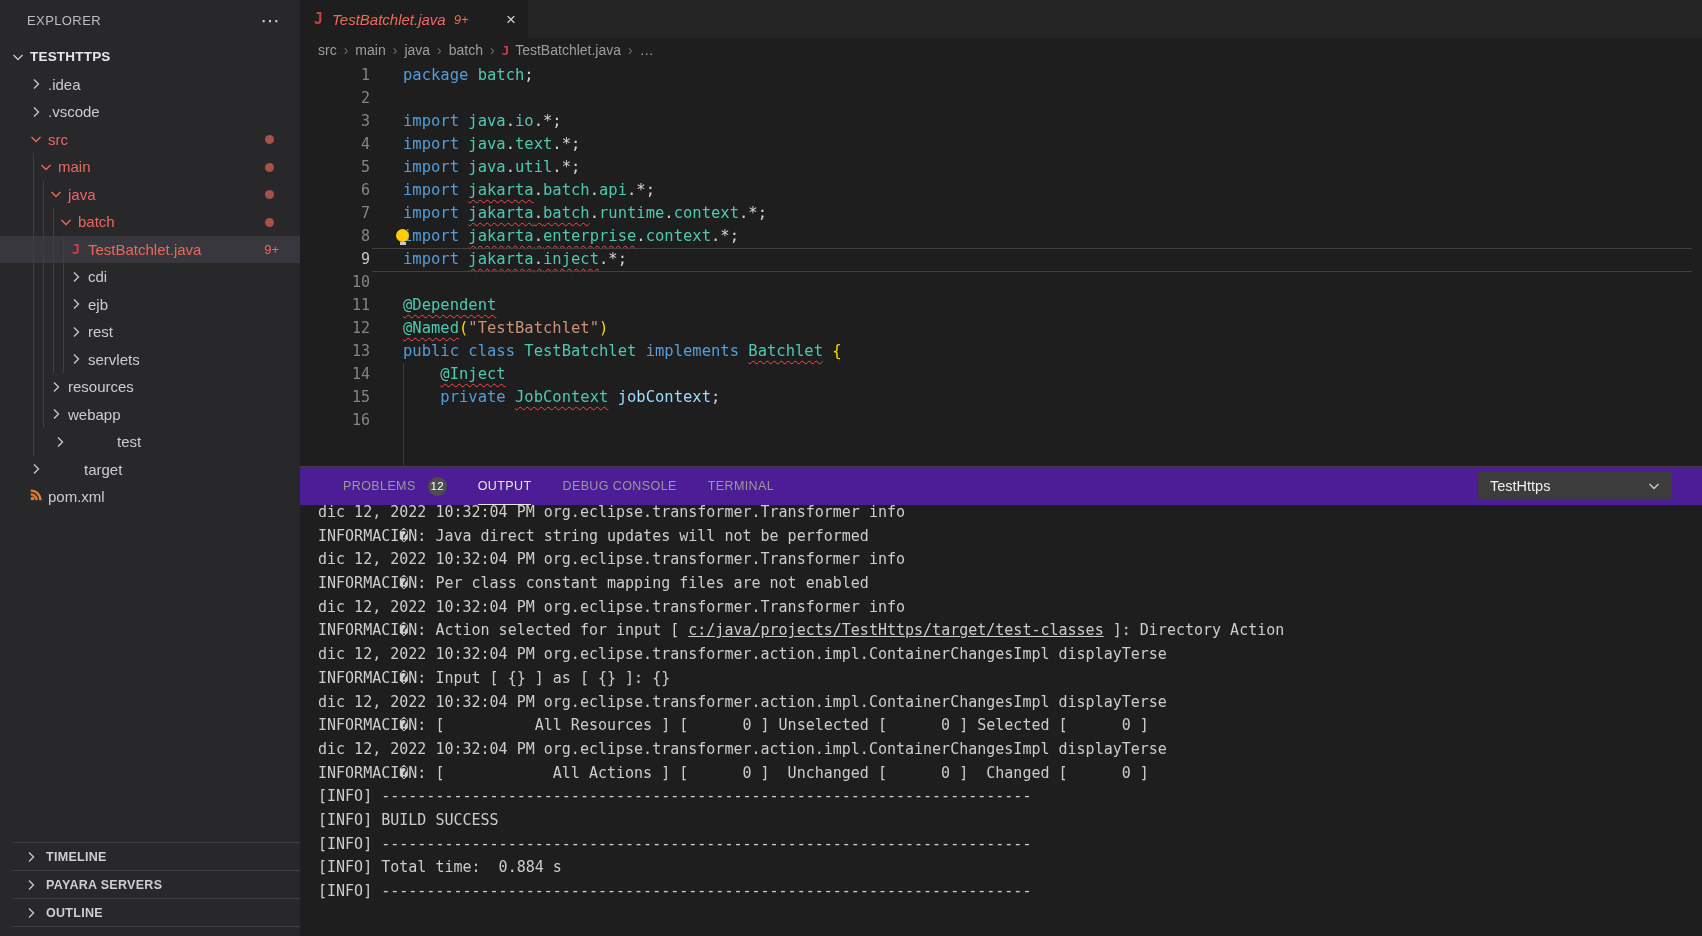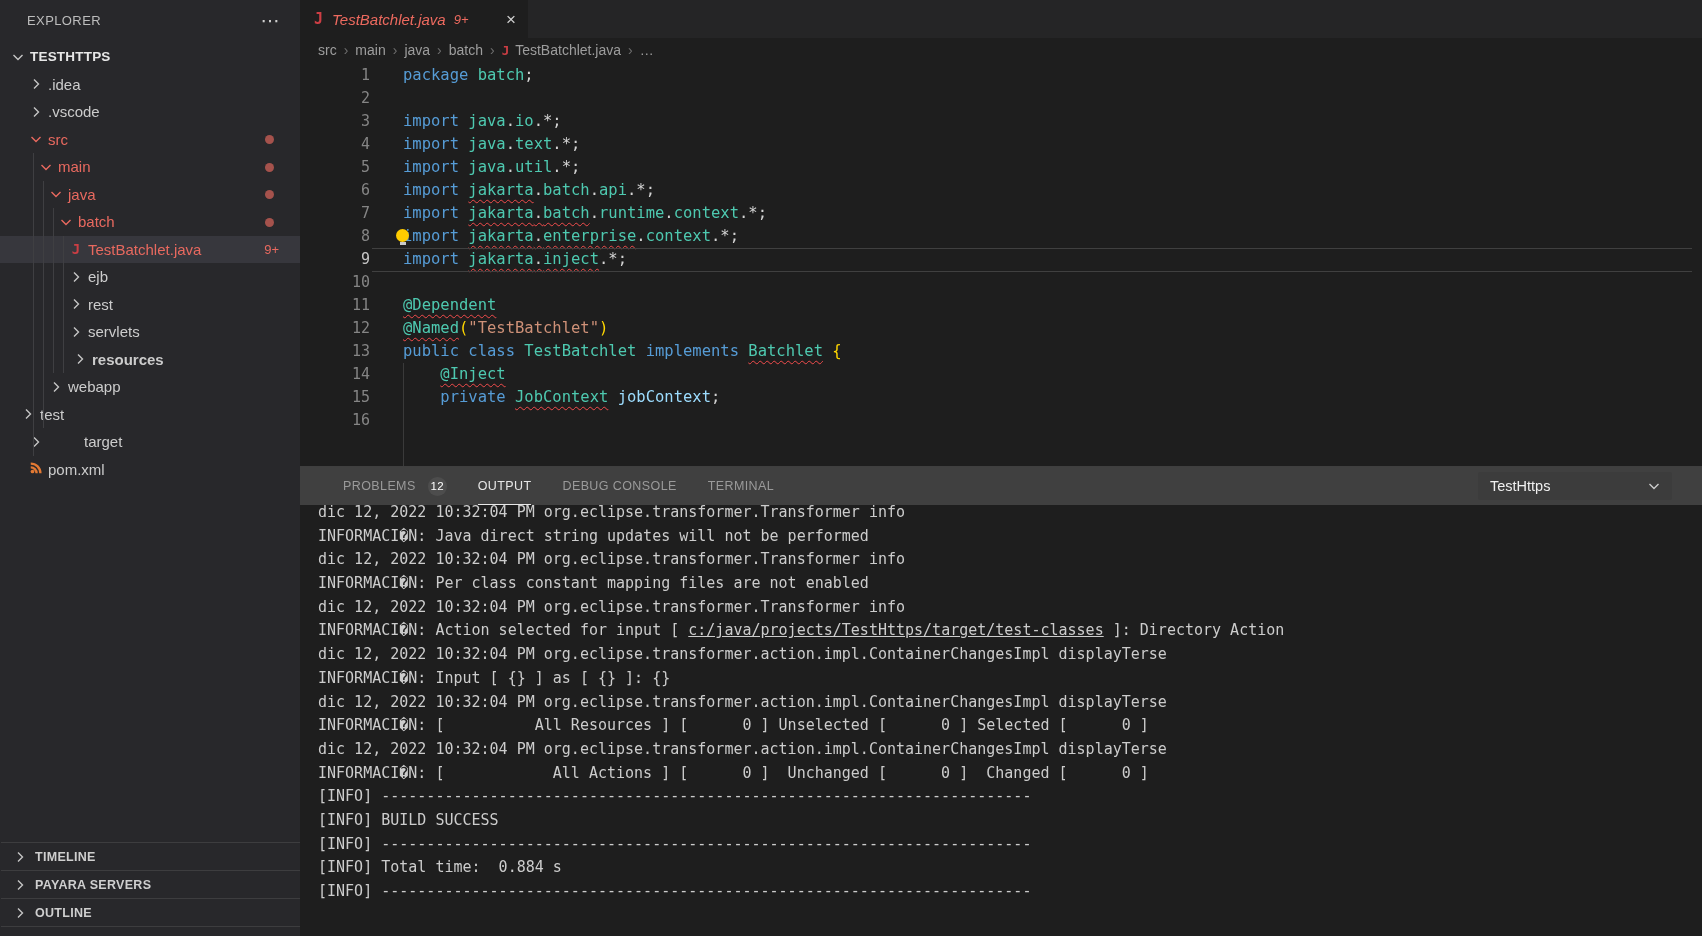--- a/index.html
+++ b/index.html
@@ -15,21 +15,21 @@
   .trow.selected{background:#37373d;}
   .trow.root{font-weight:700;font-size:13.5px;letter-spacing:.2px;color:#e7e7e7;}
   .chev{width:16px;height:16px;flex:none;display:flex;align-items:center;justify-content:center;margin-right:4px;color:#c5c5c5;}
   .ficon{width:16px;flex:none;text-align:center;margin-right:4px;}
   .jicon{color:#cc3e44;font-weight:700;font-family:"DejaVu Sans Mono",monospace;font-size:14px;}
   .red{color:#e8695f !important;}
   .tlabel{white-space:nowrap;}
   .bdot{position:absolute;right:26px;top:50%;margin-top:-4px;width:9px;height:9px;border-radius:50%;background:#a5524c;}
   .bnum{position:absolute;right:21px;font-size:13px;color:#e8695f;}
   .tguide{position:absolute;width:1px;background:#3f3f42;}
-  .sections{position:absolute;left:1px;bottom:0;right:0;}
+  .sections{position:absolute;left:12px;bottom:0;right:0;}
   .section{height:27px;display:flex;align-items:center;border-top:1px solid #3d3d3f;
            padding-left:11px;font-weight:700;font-size:12.5px;letter-spacing:.3px;color:#cfcfcf;cursor:pointer;}
   .section .chev{margin-right:7px;}
   .section-end{height:9px;border-top:1px solid #3d3d3f;}
   
   .main{position:absolute;left:300px;top:0;right:0;height:936px;}
   .tabbar{height:38px;background:#252526;display:flex;}
   .tab{width:228px;box-sizing:border-box;background:#1e1e1e;display:flex;align-items:center;
        padding:0 12px 0 14px;cursor:pointer;}
   .tab .jicon{font-size:15px;margin-right:9px;}
@@ -50,21 +50,21 @@
   .kw{color:#569cd6}.ns{color:#4ec9b0}.pl{color:#d4d4d4}.str{color:#ce9178}.br{color:#ffd700}.vr{color:#9cdcfe}
   .sq{text-decoration-line:underline;text-decoration-style:wavy;text-decoration-color:#f14c4c;
       text-decoration-thickness:1px;text-underline-offset:4px;}
   .cur-line{position:absolute;left:72px;right:10px;height:24px;border-top:1px solid #404040;border-bottom:1px solid #404040;
             box-sizing:border-box;pointer-events:none;}
   .eguide{position:absolute;left:103px;width:1px;background:#3a3a3a;}
   .bulb{position:absolute;width:13px;height:13px;border-radius:50%;background:#fc0;cursor:pointer;}
   .bulb:after{content:"";position:absolute;left:3.5px;bottom:-3px;width:6px;height:3px;background:#c9c9c9;}
   
   .panel{position:absolute;left:0;top:466px;right:0;bottom:0;background:#1e1e1e;border-top:1px solid #3f3f3f;box-sizing:border-box;}
-  .panel-header{position:relative;height:38px;display:flex;align-items:center;padding-left:43px;background:#404040;z-index:2;}
+  .panel-header{position:relative;height:38px;display:flex;align-items:center;padding-left:43px;background:#4c1d95;z-index:2;}
   .ptabs{display:flex;height:100%;}
   .ptab{display:flex;align-items:center;height:100%;margin-right:31px;font-size:12.5px;letter-spacing:.4px;
         color:#9a9a9a;cursor:pointer;box-sizing:border-box;}
   .ptab.active{color:#e7e7e7;border-bottom:1px solid #e7e7e7;}
   .pbadge{margin-left:12px;min-width:19px;height:19px;border-radius:10px;background:#4d4d4d;color:#ffffff;
           font-size:11.5px;display:flex;align-items:center;justify-content:center;padding:0 2px;box-sizing:border-box;}
   .picker{position:absolute;right:30px;top:5px;width:194px;height:28px;background:#3c3c3c;border-radius:2px;
           display:flex;align-items:center;justify-content:space-between;padding:0 10px 0 12px;box-sizing:border-box;
           font-size:14.5px;color:#f0f0f0;cursor:pointer;}
   .output{position:absolute;left:18px;right:0;top:34px;bottom:0;overflow:hidden;z-index:1;}
@@ -147,55 +147,63 @@
           <span class="ficon jicon">J</span>
           <span class="tlabel red">TestBatchlet.java</span>
           <span class="bnum">9+</span>
         </div>
         <div class="trow" style="padding-left: 68px;">
           <span class="chev">
             <svg width="16" height="16" viewBox="0 0 16 16" fill="none">
               <path d="M6 3.5L10.5 8L6 12.5" stroke="currentColor" stroke-width="1.4"></path>
             </svg>
           </span>
+          <span class="tlabel">cdi</span>
+        </div>
+        <div class="trow" style="padding-left: 68px;">
+          <span class="chev">
+            <svg width="16" height="16" viewBox="0 0 16 16" fill="none">
+              <path d="M6 3.5L10.5 8L6 12.5" stroke="currentColor" stroke-width="1.4"></path>
+            </svg>
+          </span>
           <span class="tlabel">ejb</span>
         </div>
         <div class="trow" style="padding-left: 68px;">
           <span class="chev">
             <svg width="16" height="16" viewBox="0 0 16 16" fill="none">
               <path d="M6 3.5L10.5 8L6 12.5" stroke="currentColor" stroke-width="1.4"></path>
             </svg>
           </span>
           <span class="tlabel">rest</span>
         </div>
         <div class="trow" style="padding-left: 68px;">
           <span class="chev">
             <svg width="16" height="16" viewBox="0 0 16 16" fill="none">
               <path d="M6 3.5L10.5 8L6 12.5" stroke="currentColor" stroke-width="1.4"></path>
             </svg>
           </span>
           <span class="tlabel">servlets</span>
         </div>
-        <div class="trow" style="padding-left: 72px; font-weight: bold;">
+        <div class="trow" style="padding-left: 48px;">
           <span class="chev">
             <svg width="16" height="16" viewBox="0 0 16 16" fill="none">
               <path d="M6 3.5L10.5 8L6 12.5" stroke="currentColor" stroke-width="1.4"></path>
             </svg>
           </span>
           <span class="tlabel">resources</span>
         </div>
         <div class="trow" style="padding-left: 48px;">
           <span class="chev">
             <svg width="16" height="16" viewBox="0 0 16 16" fill="none">
               <path d="M6 3.5L10.5 8L6 12.5" stroke="currentColor" stroke-width="1.4"></path>
             </svg>
           </span>
           <span class="tlabel">webapp</span>
         </div>
-        <div class="trow" style="padding-left: 20px;">
+        <div class="trow" style="padding-left: 52px; gap: 45px;">
           <span class="chev">
             <svg width="16" height="16" viewBox="0 0 16 16" fill="none">
               <path d="M6 3.5L10.5 8L6 12.5" stroke="currentColor" stroke-width="1.4"></path>
             </svg>
           </span>
           <span class="tlabel">test</span>
         </div>
         <div class="trow" style="padding-left: 28px; gap: 36px;">
           <span class="chev">
             <svg width="16" height="16" viewBox="0 0 16 16" fill="none">

